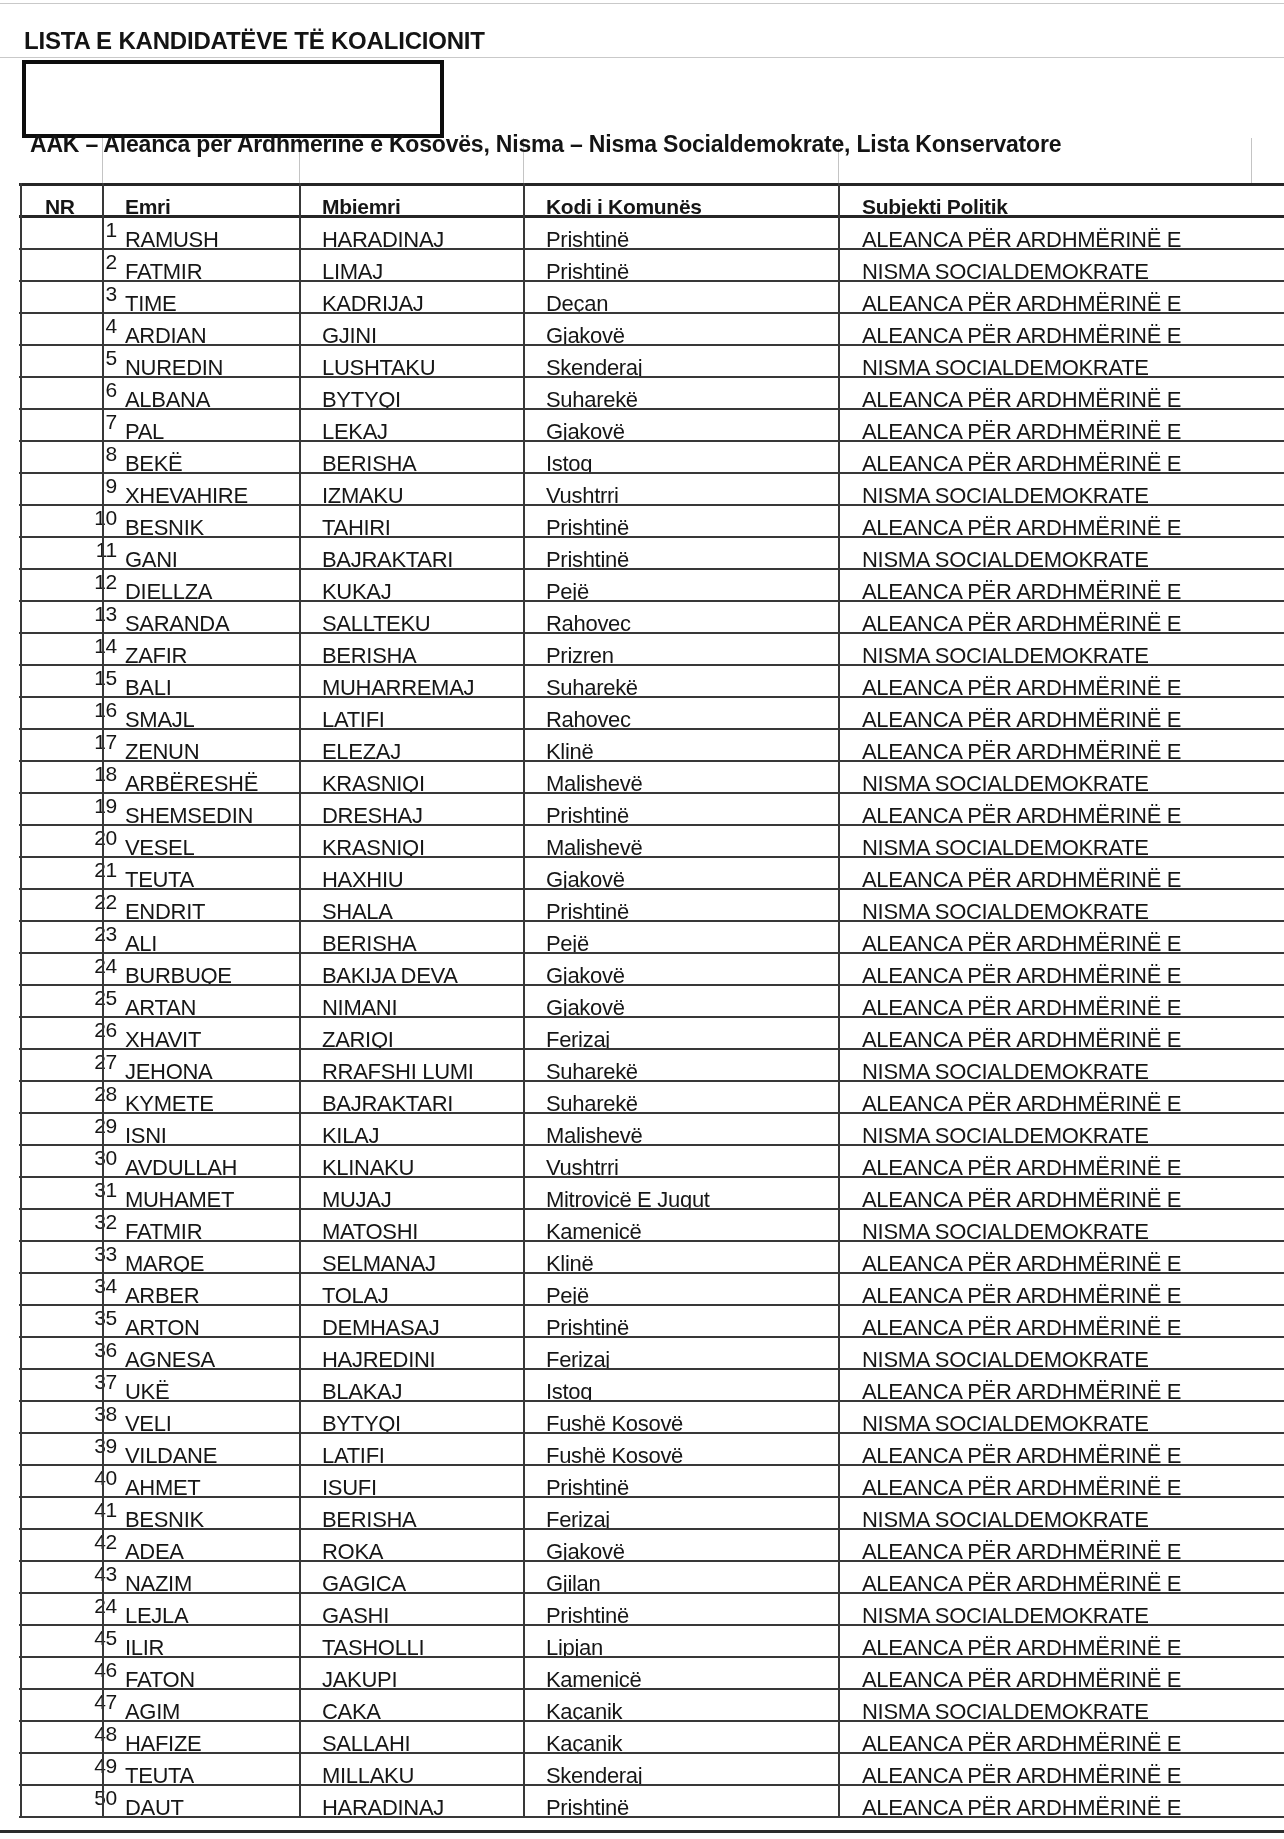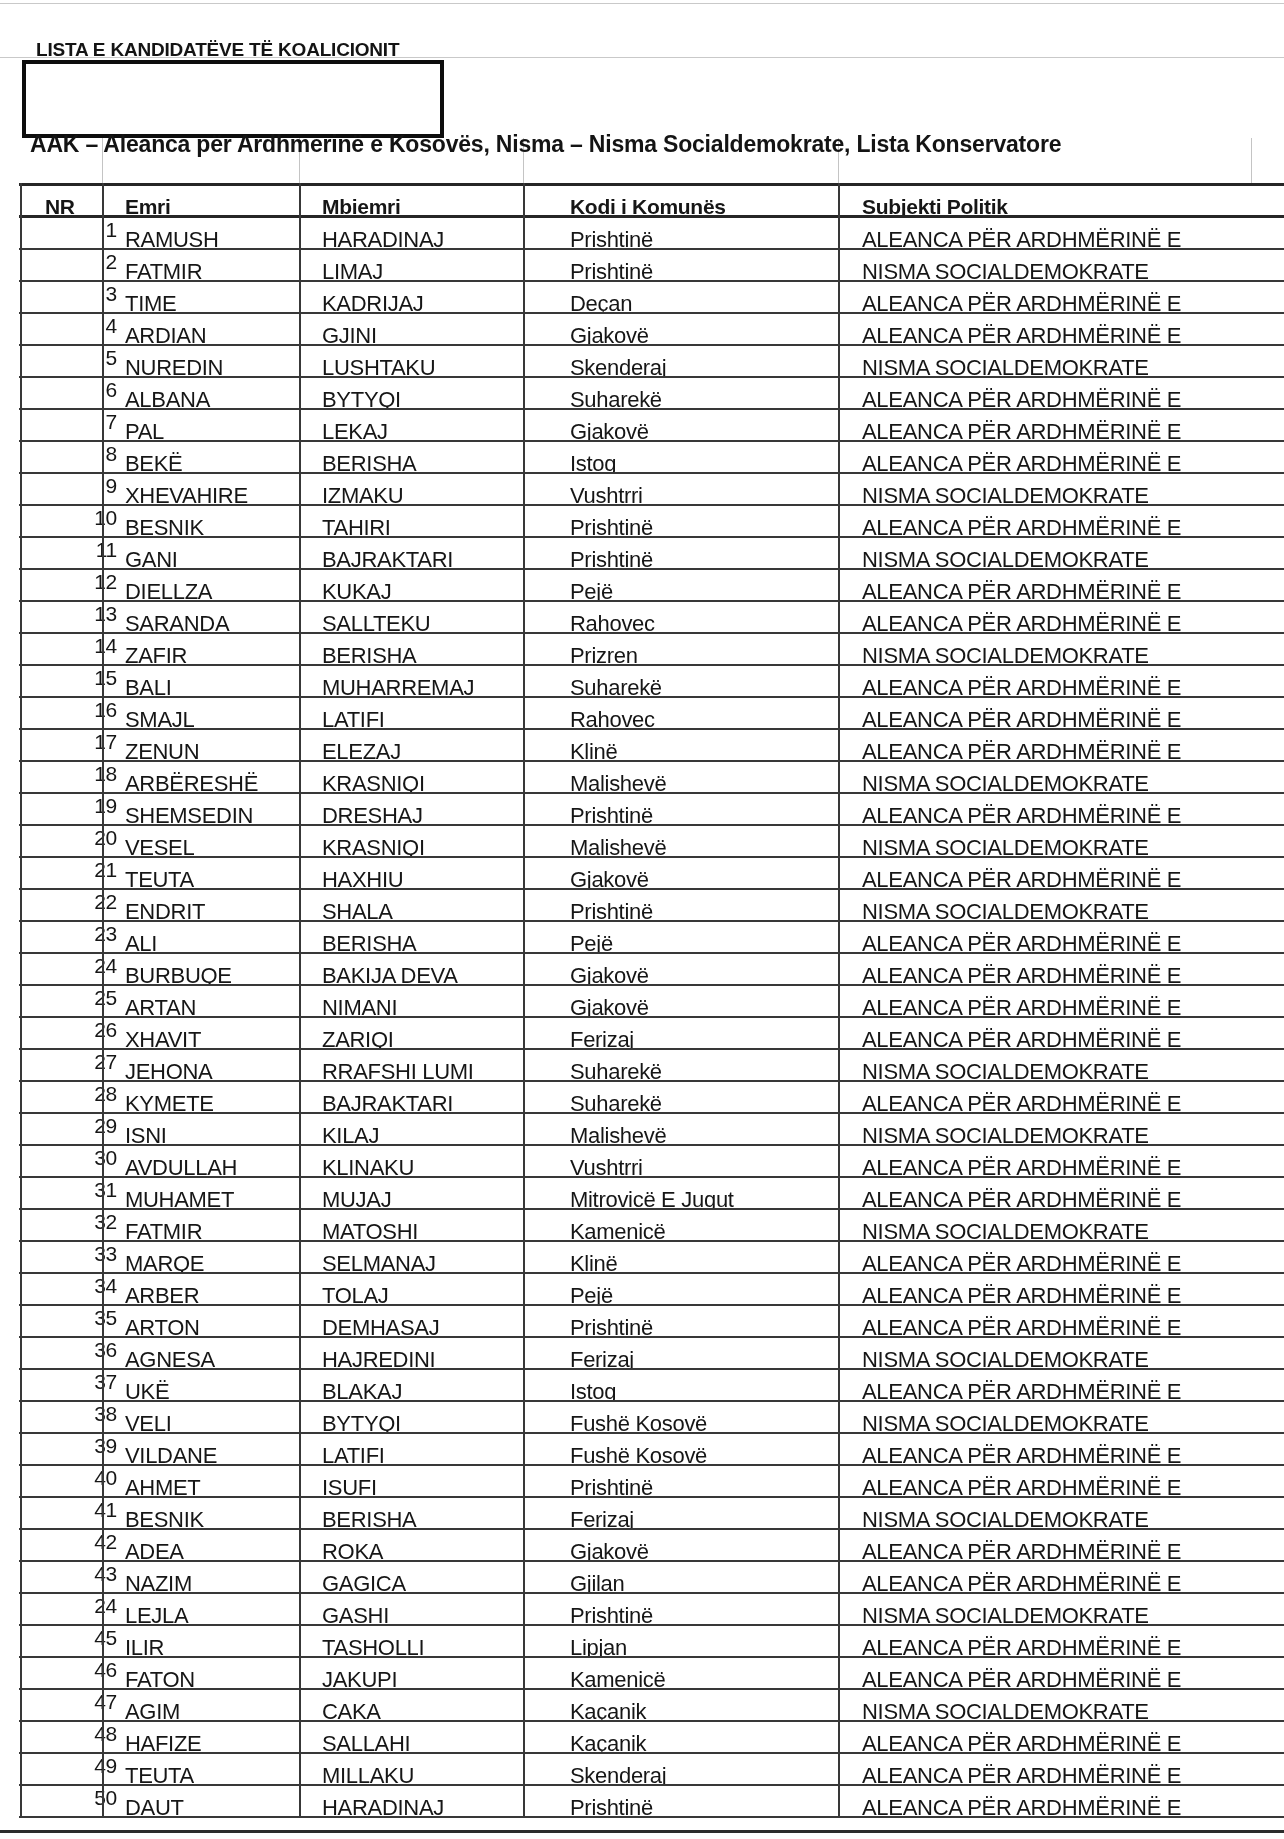--- a/index.html
+++ b/index.html
@@ -3,22 +3,22 @@
 <meta charset="utf-8">
 <style>
   html,body{margin:0;padding:0;background:#e9e9e9;}
   .page{
     position:relative;width:1284px;height:1839px;background:#ffffff;
     overflow:hidden;font-family:"Liberation Sans",sans-serif;color:#161616;
     margin:0 auto;
   }
   .hline{position:absolute;left:0;width:1284px;background:#c9c9c9;height:1px;}
   .title{
-    position:absolute;left:36px;top:27px;font-size:19px;font-weight:bold;
-    letter-spacing:-0.2px;white-space:nowrap;color:#141414;margin-top:12px;
+    position:absolute;left:24px;top:27px;font-size:24px;font-weight:bold;
+    letter-spacing:-0.2px;white-space:nowrap;color:#141414;
   }
   .coalition-text{
     position:absolute;left:30px;top:91px;font-size:23px;font-weight:bold;
     letter-spacing:-0.2px;white-space:nowrap;color:#141414;z-index:3;margin-top:40px;
   }
   .selection-rect{
     position:absolute;left:22px;top:60px;width:422px;height:78px;
     border:4px solid #0d0d0d;box-sizing:border-box;z-index:2;background:transparent;
   }
   .band-vline{position:absolute;top:138px;height:45px;width:1px;background:#c4c4c4;}
@@ -35,21 +35,21 @@
     height:100%;z-index:2;
   }
   .cell > span{display:block;margin-bottom:-4px;}
   .hdr .cell{font-weight:bold;font-size:21px;}
   .c-nr{left:0;width:98px;justify-content:flex-end;align-items:flex-start;
         font-size:21px;line-height:23px;}
   .c-nr > span{margin-bottom:0;margin-top:0px;}
   .c-nrh{left:26px;}
   .c-emri{left:106px;width:190px;}
   .c-mbiemri{left:303px;width:218px;text-align:right;}
-  .c-komuna{left:527px;width:309px;margin-left:24px;}
+  .c-komuna{left:527px;width:309px;}
   .c-subjekti{left:843px;width:441px;}
   .vdark{position:absolute;top:183px;width:2px;background:#383838;z-index:4;}
   .bottom-line{position:absolute;left:0;width:1284px;height:3px;background:#2c2c2c;top:1830px;}
 </style>
 </head>
 <body>
 
 <div class="page">
 
   <div class="hline" style="top:3px"></div>

